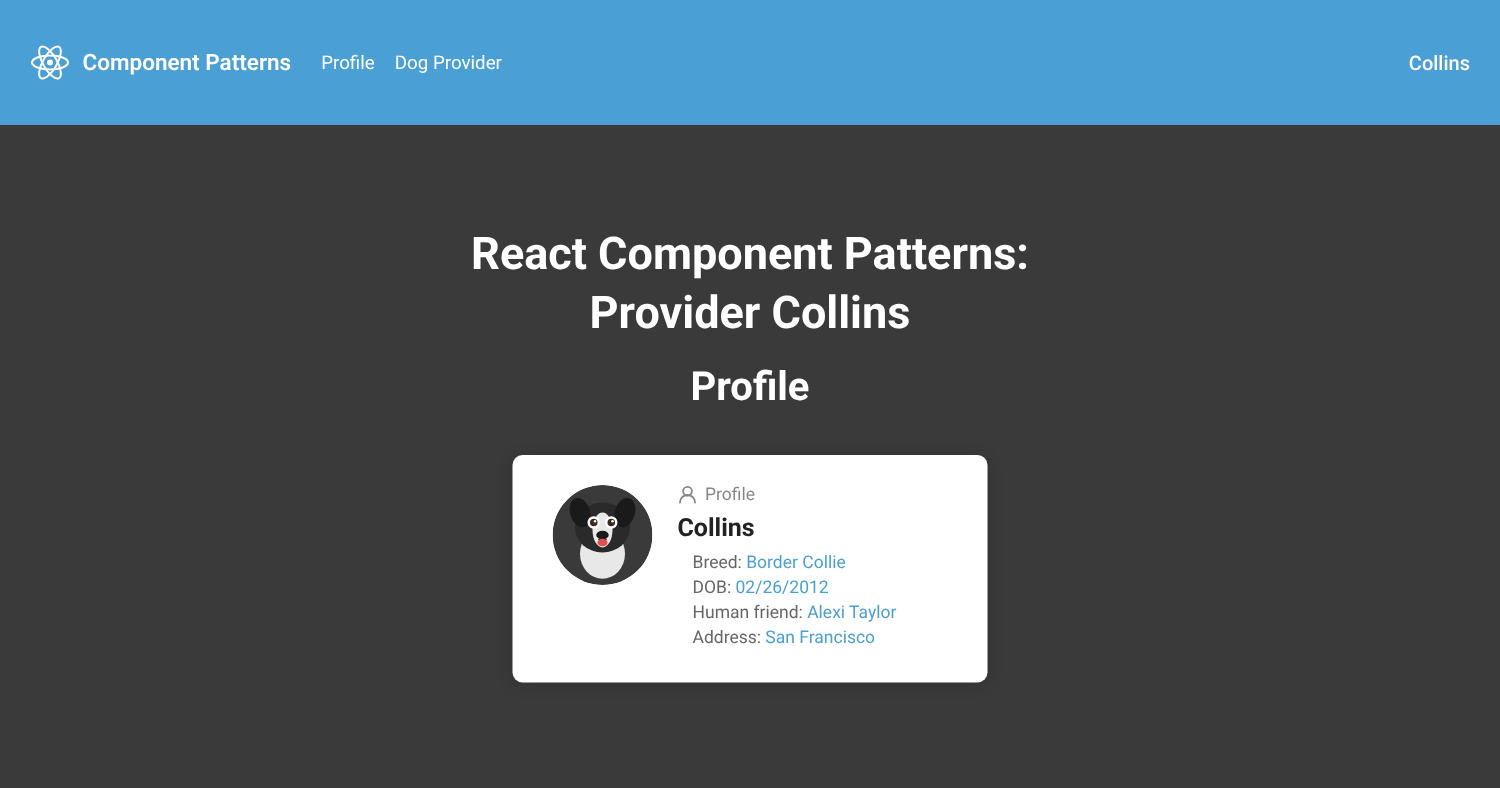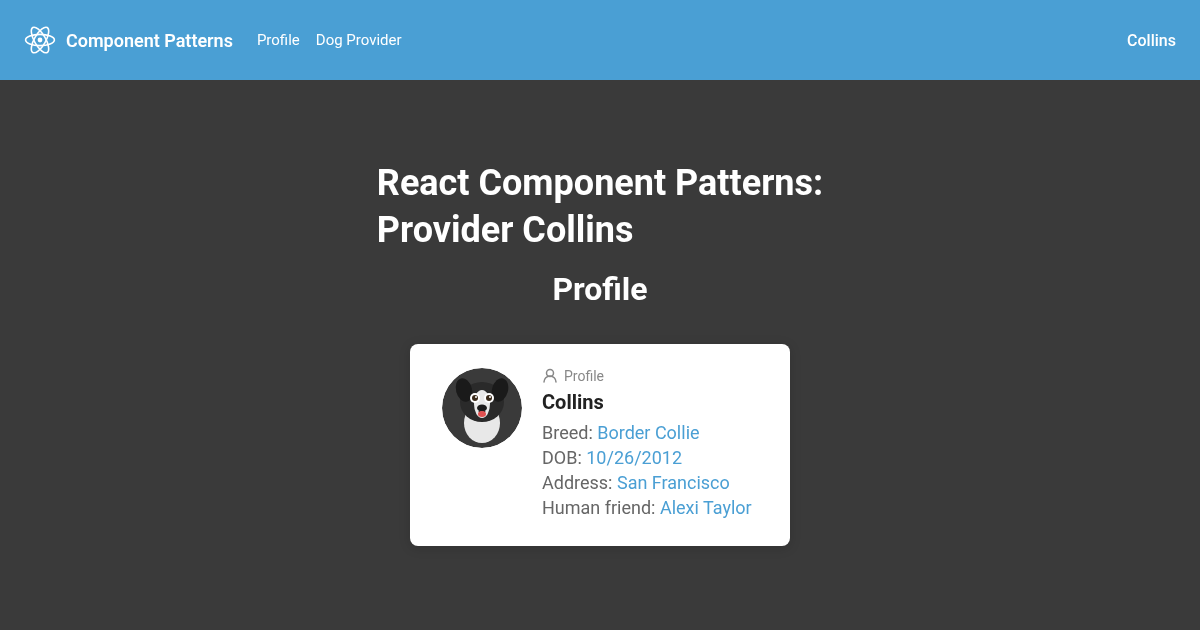--- a/index.html
+++ b/index.html
@@ -12,21 +12,21 @@
       font-family: -apple-system, BlinkMacSystemFont, 'Segoe UI', Roboto, sans-serif;
       background-color: #3a3a3a;
       width: 1200px;
       height: 630px;
       overflow: hidden;
     }
 
     
     .navbar {
       background-color: #4a9fd4;
-      height: 80px;
+      height: 100px;
       display: flex;
       align-items: center;
       padding: 0 24px;
       justify-content: space-between;
     }
 
     .navbar-left {
       display: flex;
       align-items: center;
       gap: 24px;
@@ -74,21 +74,21 @@
       display: flex;
       flex-direction: column;
       align-items: center;
       padding-top: 80px;
     }
 
     .page-title {
       color: white;
       font-size: 36px;
       font-weight: 700;
-      text-align: left;
+      text-align: center;
       line-height: 1.3;
       margin-bottom: 16px;
     }
 
     .page-subtitle {
       color: white;
       font-size: 32px;
       font-weight: 700;
       text-align: center;
       margin-bottom: 36px;
@@ -123,23 +123,24 @@
     }
 
     .profile-name {
       font-size: 20px;
       font-weight: 700;
       color: #222;
       margin-bottom: 8px;
     }
 
     .profile-detail {
-      font-size: 18px;
+      font-size: 14px;
       color: #666;
       margin-bottom: 4px;
+      margin-left: 12px;
     }
 
     .profile-detail-value {
       color: #4a9fd4;
     }
 
     
     .dog-svg-container {
       width: 80px;
       height: 80px;
@@ -220,27 +221,27 @@
 
       <div class="profile-name">Collins</div>
 
       <div class="profile-detail">
         <span>Breed:</span>
         <span class="profile-detail-value">Border Collie</span>
       </div>
 
       <div class="profile-detail">
         <span>DOB:</span>
-        <span class="profile-detail-value">10/26/2012</span>
+        <span class="profile-detail-value">02/26/2012</span>
+      </div>
+
+      <div class="profile-detail">
+        <span>Human friend:</span>
+        <span class="profile-detail-value">Alexi Taylor</span>
       </div>
 
       <div class="profile-detail">
         <span>Address:</span>
         <span class="profile-detail-value">San Francisco</span>
       </div>
-
-      <div class="profile-detail">
-        <span>Human friend:</span>
-        <span class="profile-detail-value">Alexi Taylor</span>
-      </div>
     </div>
   </div>
 </main>
 
 </body></html>

